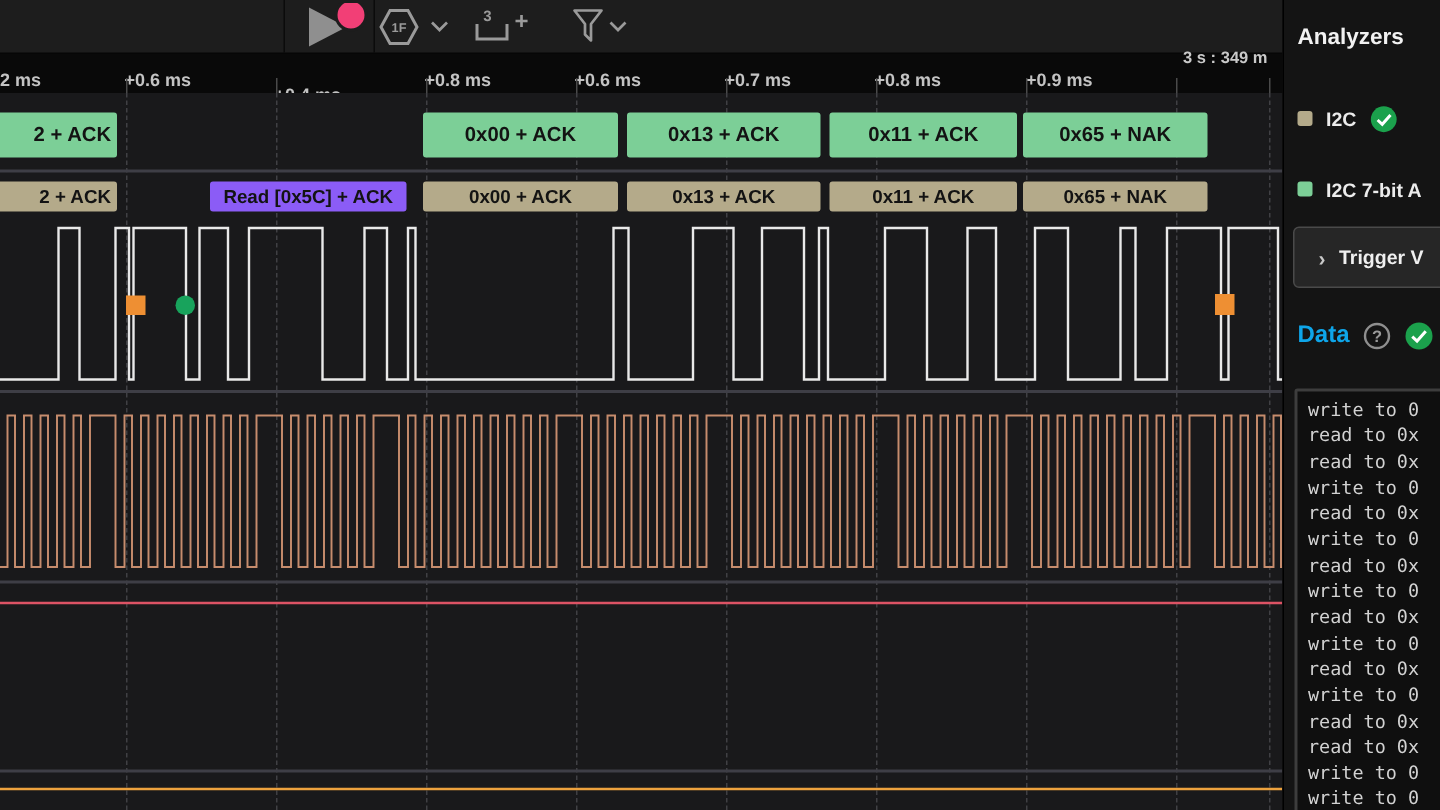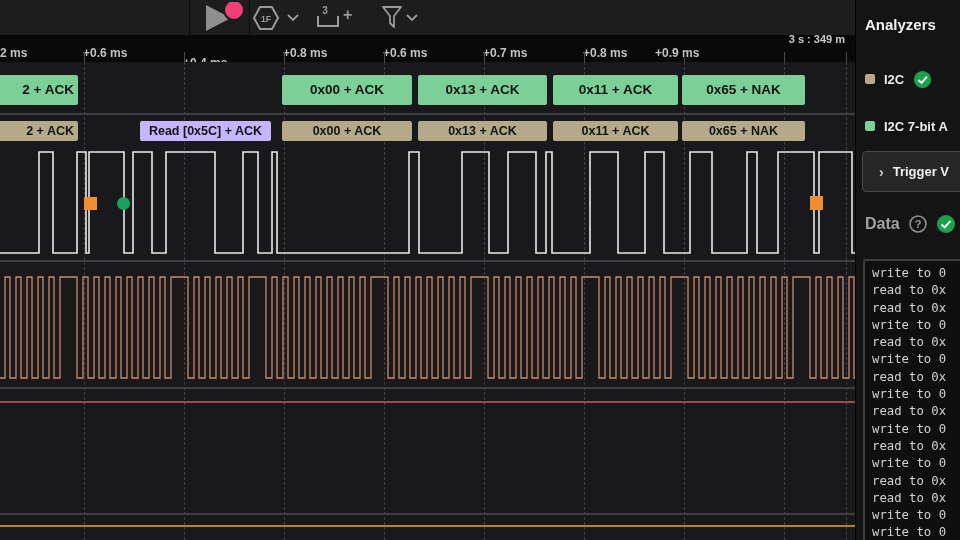--- a/index.html
+++ b/index.html
@@ -34,21 +34,21 @@
   .sb-title{position:absolute;left:9px;top:16px;font-size:15px;font-weight:bold;color:#f1f1f1;white-space:nowrap;}
   .an-item{position:absolute;left:9px;height:20px;display:flex;align-items:center;gap:9px;white-space:nowrap;}
   .swatch{width:10px;height:10px;border-radius:2px;flex:0 0 auto;}
   .an-label{font-size:13px;font-weight:bold;color:#ececec;}
   .trigger-btn{position:absolute;left:6px;top:151px;width:112px;height:41px;background:#262626;
                border:1px solid #4a4a4a;border-radius:4px;box-sizing:border-box;display:flex;
                align-items:center;gap:9px;padding-left:16px;overflow:hidden;}
   .trigger-chevron{color:#c9c9c9;font-size:14px;font-weight:bold;line-height:1;}
   .trigger-label{color:#f0f0f0;font-size:13px;font-weight:bold;white-space:nowrap;}
   .data-header{position:absolute;left:9px;top:214px;display:flex;align-items:center;gap:8px;}
-  .data-title{font-size:16px;font-weight:bold;color:#a3a3a3;}
+  .data-title{font-size:16px;font-weight:bold;color:#0ea5e9;}
   .data-panel{position:absolute;left:7px;top:259px;width:112px;height:292px;background:#0f0f0f;
               border:2px solid #3d3d3d;border-radius:2px;box-sizing:border-box;
               padding:4px 0 0 7px;overflow:hidden;
               font-family:"DejaVu Sans Mono",monospace;font-size:12.3px;line-height:17.3px;color:#d2d2d2;}
   .log-line{white-space:pre;}
 </style>
 </head>
 <body>
 
 <div class="app">
@@ -86,21 +86,21 @@
 
   <div class="timeline" id="timeline">
     <div class="tl-range">3 s : 349 m</div>
   <div class="tl-label" style="left: 0px;">2 ms</div>
       <div class="tl-label" style="left: 83px;">+0.6 ms</div>
       <div class="tl-label" style="left: 183px; margin-top: 10px;">+0.4 ms</div>
       <div class="tl-label" style="left: 283px;">+0.8 ms</div>
       <div class="tl-label" style="left: 383px;">+0.6 ms</div>
       <div class="tl-label" style="left: 483px;">+0.7 ms</div>
       <div class="tl-label" style="left: 583px;">+0.8 ms</div>
-      <div class="tl-label" style="left: 655px;">+0.9 ms</div>
+      <div class="tl-label" style="left: 684px;">+0.9 ms</div>
       <div class="tl-tick" style="left: 84px;"></div>
       <div class="tl-tick" style="left: 184px;"></div>
       <div class="tl-tick" style="left: 284px;"></div>
       <div class="tl-tick" style="left: 384px;"></div>
       <div class="tl-tick" style="left: 484px;"></div>
       <div class="tl-tick" style="left: 584px;"></div>
       <div class="tl-tick" style="left: 684px;"></div>
       <div class="tl-tick" style="left: 784px;"></div>
       <div class="tl-tick" style="left: 846px;"></div>
     </div>
@@ -124,21 +124,21 @@
       <div class="sep" style="top: 51px;"></div>
       <div class="sep" style="top: 198px;"></div>
       <div class="sep" style="top: 325px;"></div>
       <div class="sep" style="top: 451px;"></div>
       <div class="bubble" style="left: -42px; width: 120px; top: 13px; height: 30px; line-height: 30px; background: rgb(124, 207, 151); font-size: 13.5px; text-align: right; padding-right: 4px;">2 + ACK</div>
       <div class="bubble" style="left: 282px; width: 130px; top: 13px; height: 30px; line-height: 30px; background: rgb(124, 207, 151); font-size: 13.5px; text-align: center;">0x00 + ACK</div>
       <div class="bubble" style="left: 418px; width: 129px; top: 13px; height: 30px; line-height: 30px; background: rgb(124, 207, 151); font-size: 13.5px; text-align: center;">0x13 + ACK</div>
       <div class="bubble" style="left: 553px; width: 125px; top: 13px; height: 30px; line-height: 30px; background: rgb(124, 207, 151); font-size: 13.5px; text-align: center;">0x11 + ACK</div>
       <div class="bubble" style="left: 682px; width: 123px; top: 13px; height: 30px; line-height: 30px; background: rgb(124, 207, 151); font-size: 13.5px; text-align: center;">0x65 + NAK</div>
       <div class="bubble" style="left: -42px; width: 120px; top: 59px; height: 20px; line-height: 20px; background: rgb(180, 170, 138); font-size: 12.5px; text-align: right; padding-right: 4px;">2 + ACK</div>
-      <div class="bubble" style="left: 140px; width: 131px; top: 59px; height: 20px; line-height: 20px; background: #c4b5fd; font-size: 12.5px; text-align: center;">Read [0x5C] + ACK</div>
+      <div class="bubble" style="left: 140px; width: 131px; top: 59px; height: 20px; line-height: 20px; background: #8b5cf6; font-size: 12.5px; text-align: center;">Read [0x5C] + ACK</div>
       <div class="bubble" style="left: 282px; width: 130px; top: 59px; height: 20px; line-height: 20px; background: rgb(180, 170, 138); font-size: 12.5px; text-align: center;">0x00 + ACK</div>
       <div class="bubble" style="left: 418px; width: 129px; top: 59px; height: 20px; line-height: 20px; background: rgb(180, 170, 138); font-size: 12.5px; text-align: center;">0x13 + ACK</div>
       <div class="bubble" style="left: 553px; width: 125px; top: 59px; height: 20px; line-height: 20px; background: rgb(180, 170, 138); font-size: 12.5px; text-align: center;">0x11 + ACK</div>
       <div class="bubble" style="left: 682px; width: 123px; top: 59px; height: 20px; line-height: 20px; background: rgb(180, 170, 138); font-size: 12.5px; text-align: center;">0x65 + NAK</div>
       <div class="marker" style="left: 84px; top: 135px; width: 13px; height: 13px; background: rgb(238, 143, 51);"></div>
       <div class="marker" style="left: 117px; top: 135px; width: 13px; height: 13px; background: rgb(24, 163, 92); border-radius: 50%;"></div>
       <div class="marker" style="left: 810px; top: 134px; width: 13px; height: 14px; background: rgb(238, 143, 51);"></div>
     </div>
 
   <div class="sidebar">

